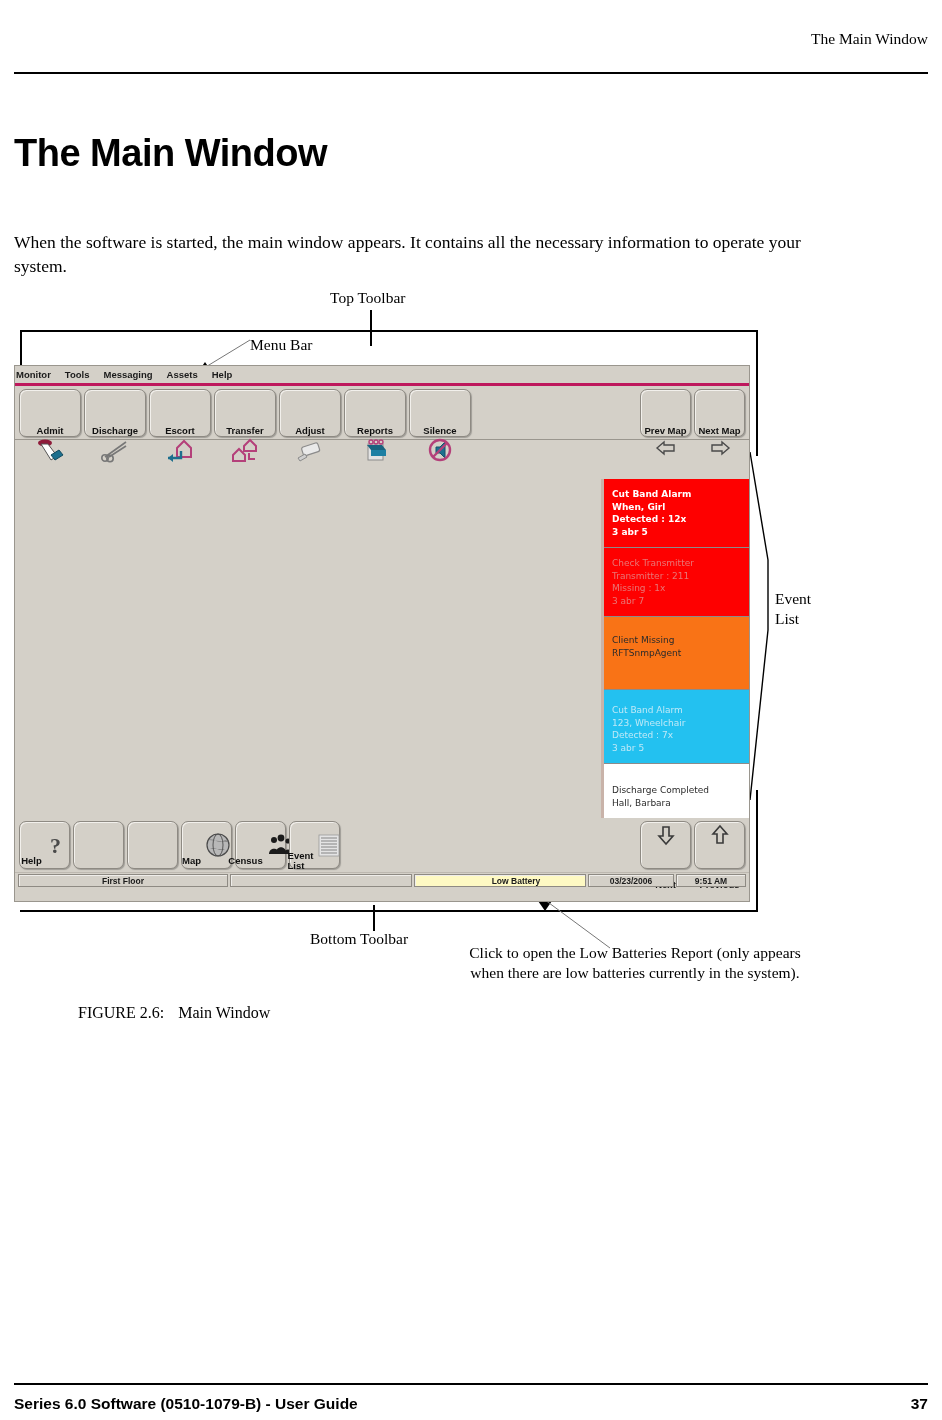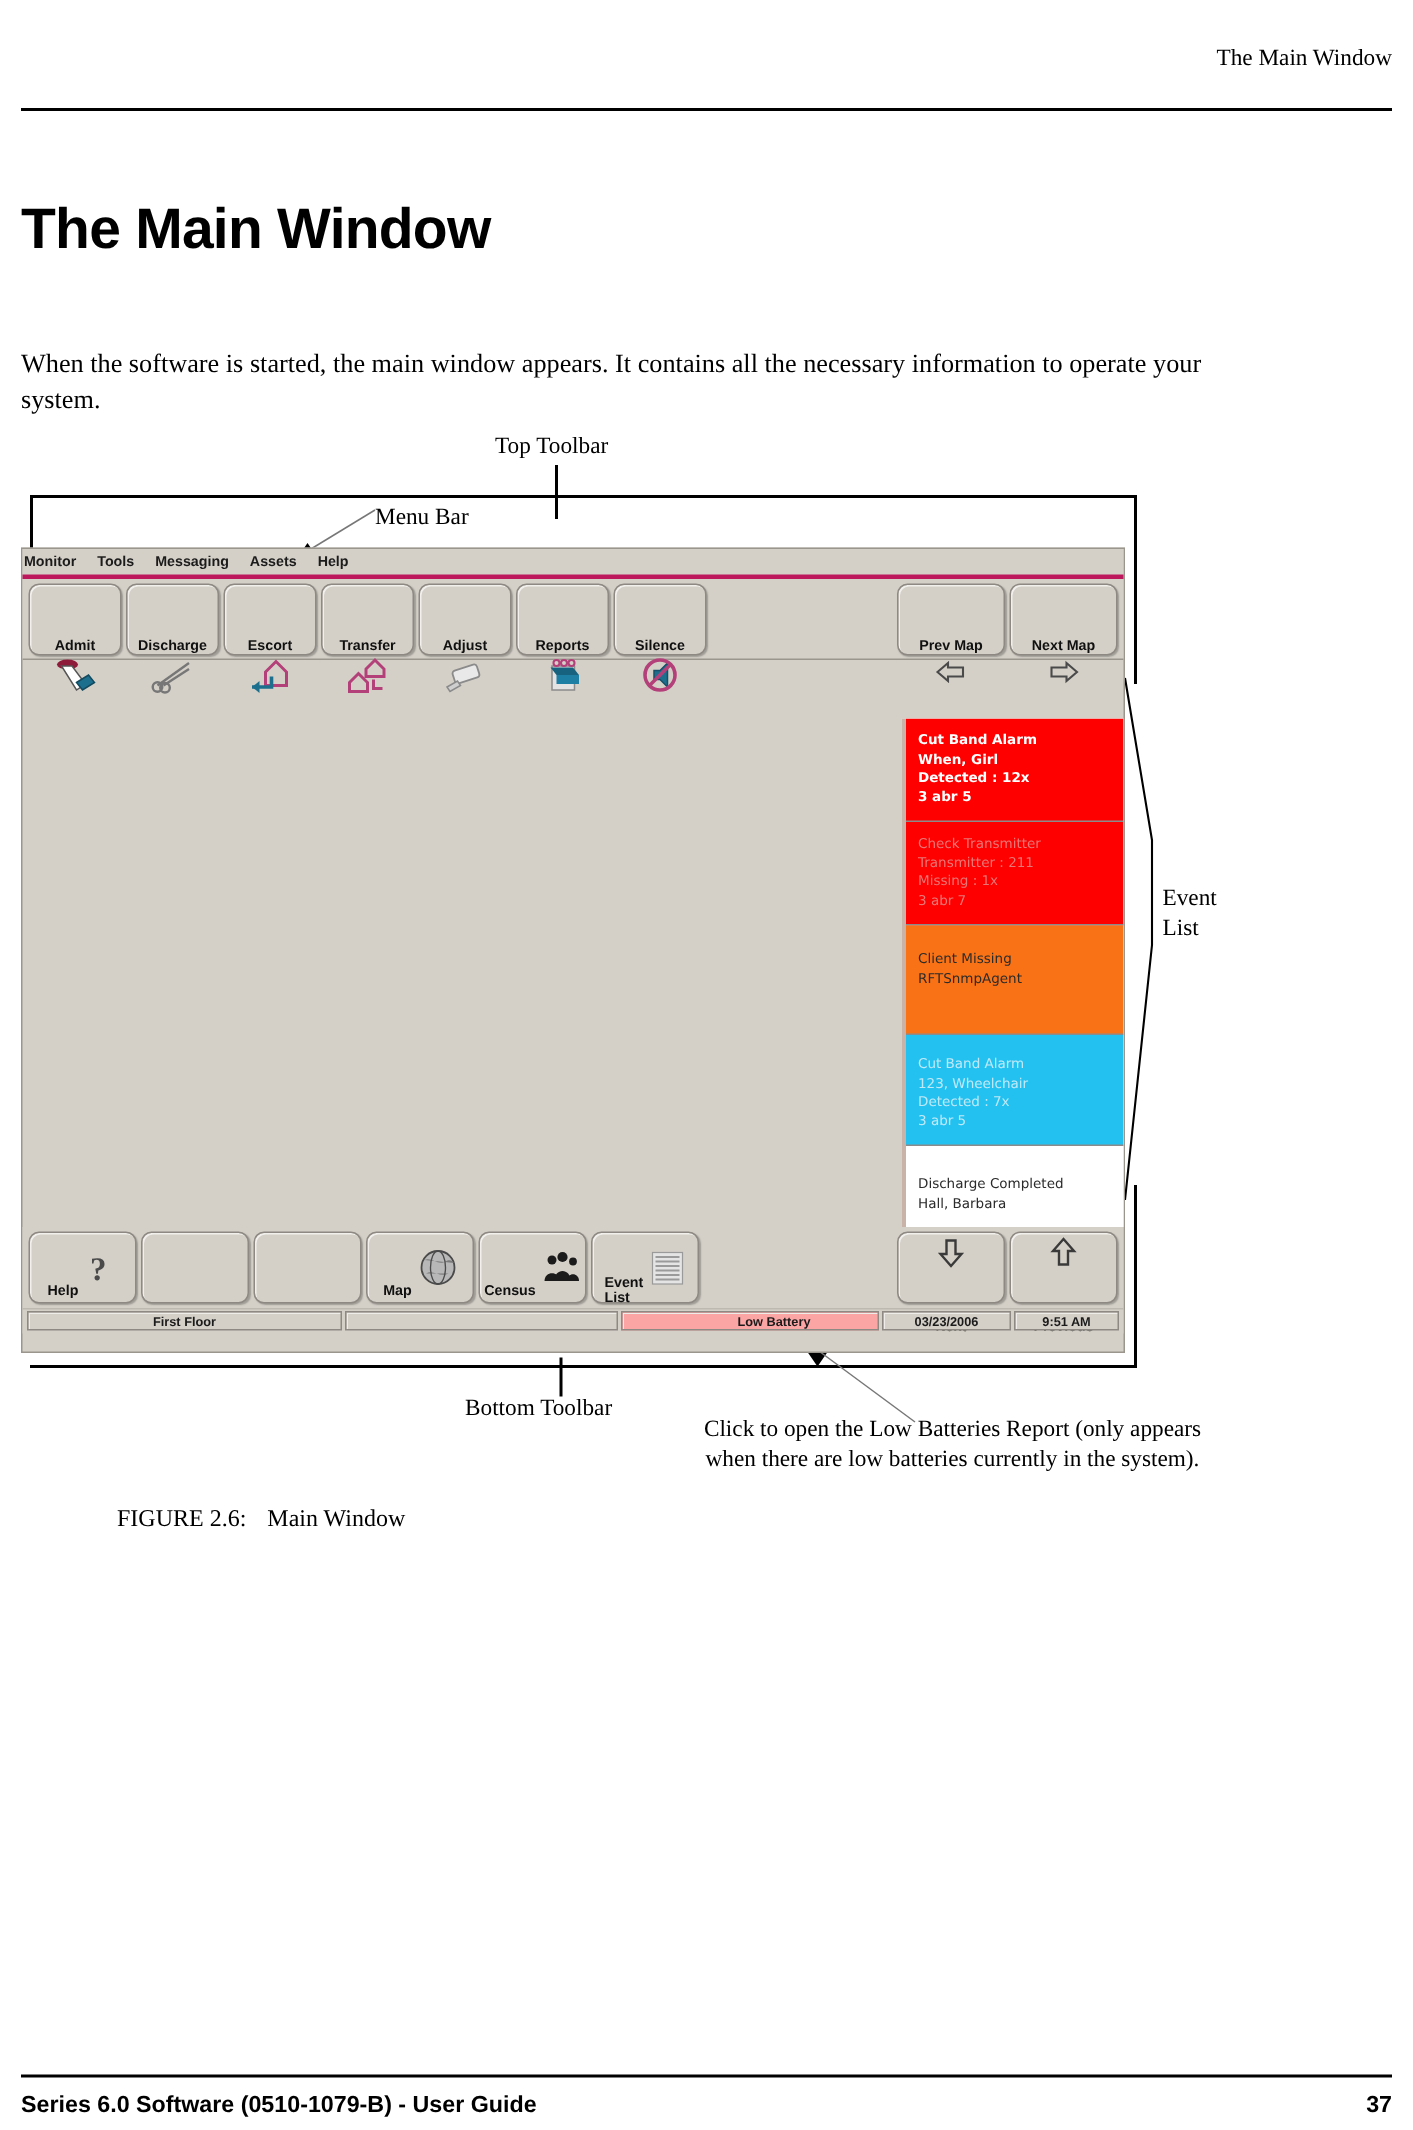--- a/index.html
+++ b/index.html
@@ -58,21 +58,21 @@
   
   .toolbar{background:#d4d0c8;display:flex;align-items:flex-start;
      padding:3px 4px 2px 4px;gap:3px;height:54px;box-sizing:border-box;}
   #top-toolbar{border-bottom:1px solid #9a968e;}
   .tb-btn{width:62px;height:48px;background:#d4d0c8;border:1px solid #8e8a83;
      border-radius:7px;box-shadow:inset 1px 1px 0 #f2f0ec, 1px 1px 1px rgba(0,0,0,.25);
      display:flex;flex-direction:column;align-items:center;justify-content:flex-start;
      padding-top:3px;box-sizing:border-box;cursor:pointer;}
   .tb-btn .lbl{font-size:9.5px;font-weight:700;color:#101010;line-height:11px;white-space:nowrap;margin-top:32px;}
   .tb-btn .ico{margin-top:1px;height:28px;display:flex;align-items:center;justify-content:center;}
-  .tb-btn.wide{width:72px;}
+  .tb-btn.wide{width:51px;}
   .tb-spacer{flex:1 1 auto;}
   .tb-btn.blank .lbl{visibility:hidden;}
 
   
   .tb-btn.row{flex-direction:row;align-items:center;justify-content:center;gap:4px;padding-top:0;}
   .tb-btn.row .ico{margin-top:0;height:26px;}
   .tb-btn.row .lbl{line-height:10px;text-align:left;}
 
   
   #main-area{display:flex;height:378px;align-items:flex-end;}
@@ -91,21 +91,21 @@
   .ev-white{background:#ffffff;color:#2b2b2b;}
 
   
   #status-bar{display:flex;height:17px;align-items:stretch;background:#d4d0c8;
      padding:1px 3px 2px 3px;box-sizing:border-box;gap:2px;border-top:1px solid #bdb8b0;}
   .sb-cell{background:#d4d0c8;border:1px solid #8e8a83;
      box-shadow:inset 1px 1px 0 #efedea;font-size:8.5px;font-weight:700;
      display:flex;align-items:center;justify-content:center;color:#1b1b1b;}
   .sb-floor{width:208px;}
   .sb-blank{width:180px;}
-  .sb-low{flex:1 1 auto;background:#fca5a5;padding-left:32px;}
+  .sb-low{flex:1 1 auto;background:#fef9c3;padding-left:32px;}
   .sb-date{width:84px;}
   .sb-time{width:68px;}
 
   
   #floorplan{position:absolute;left:0;top:0;}
 </style>
 </head>
 <body>
 
 <div class="page-header">The Main Window</div>

